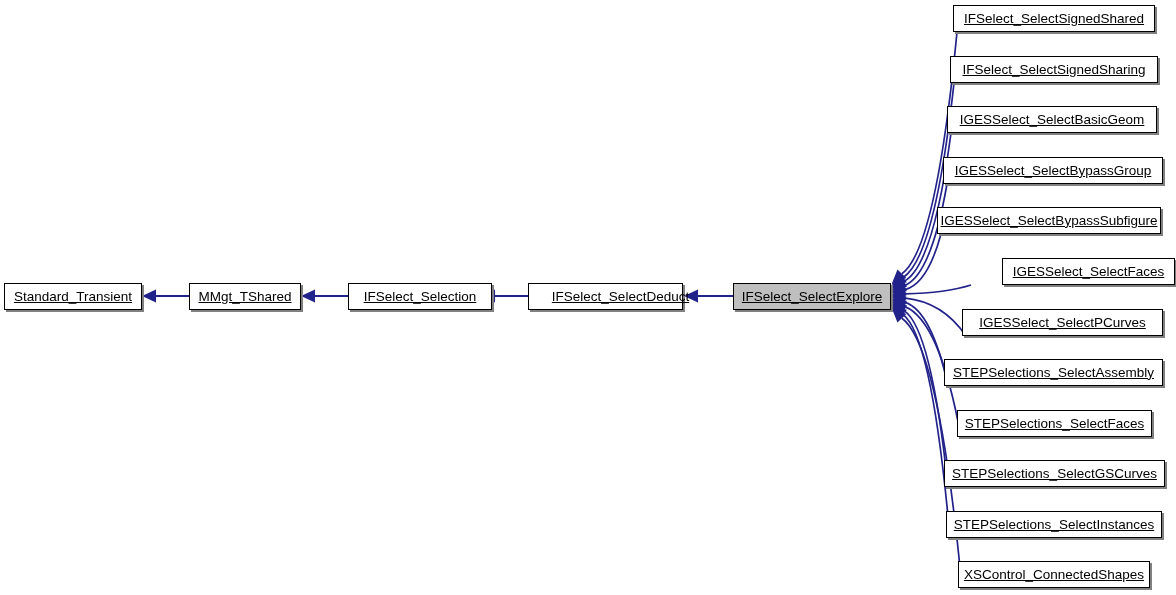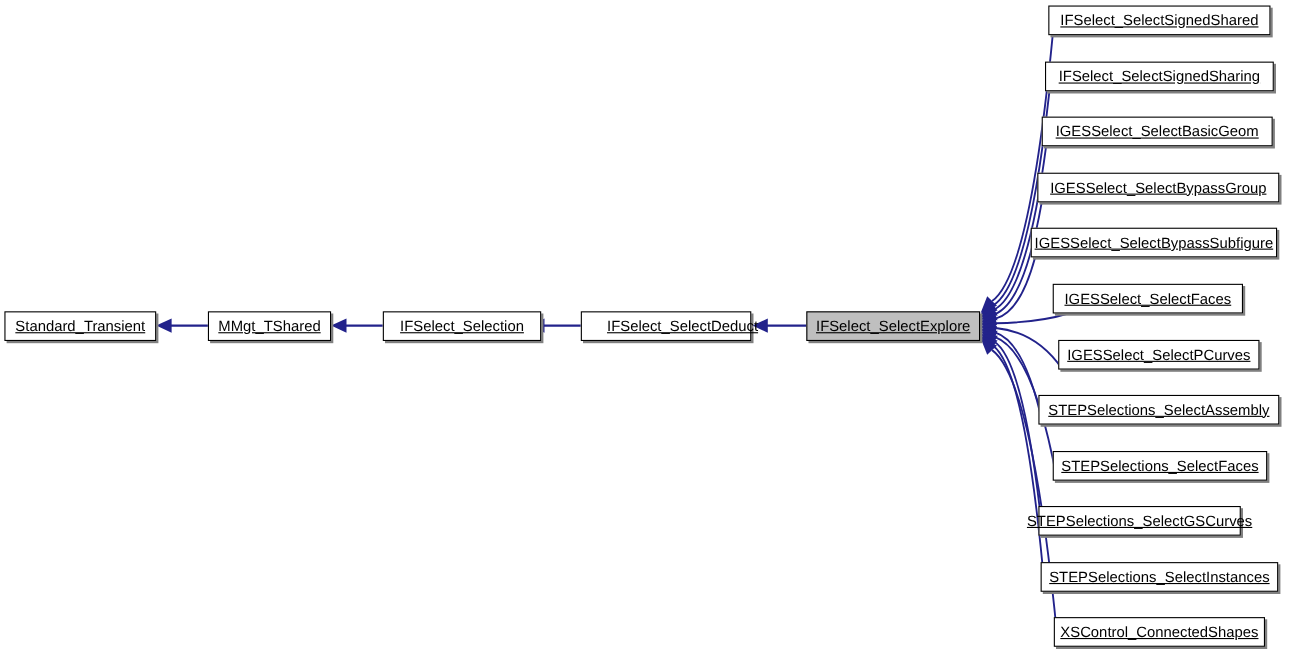--- a/index.html
+++ b/index.html
@@ -111,33 +111,33 @@
     </div>
     <div class="node" style="left: 947px; top: 106px; width: 210px;">
       <span class="node-label">IGESSelect_SelectBasicGeom</span>
     </div>
     <div class="node" style="left: 943px; top: 157px; width: 220px;">
       <span class="node-label">IGESSelect_SelectBypassGroup</span>
     </div>
     <div class="node" style="left: 937px; top: 207px; width: 224px;">
       <span class="node-label">IGESSelect_SelectBypassSubfigure</span>
     </div>
-    <div class="node" style="left: 957px; top: 258px; width: 173px; text-align: center;">
+    <div class="node" style="left: 1002px; top: 258px; width: 173px; text-align: center;">
       <span class="node-label">IGESSelect_SelectFaces</span>
     </div>
-    <div class="node" style="left: 962px; top: 309px; width: 183px;">
+    <div class="node" style="left: 962px; top: 309px; width: 201px;">
       <span class="node-label">IGESSelect_SelectPCurves</span>
     </div>
     <div class="node" style="left: 944px; top: 359px; width: 219px; text-align: right;">
       <span class="node-label">STEPSelections_SelectAssembly</span>
     </div>
     <div class="node" style="left: 957px; top: 410px; width: 195px;">
       <span class="node-label">STEPSelections_SelectFaces</span>
     </div>
-    <div class="node" style="left: 944px; top: 460px; width: 184px;">
+    <div class="node" style="left: 944px; top: 460px; width: 221px;">
       <span class="node-label">STEPSelections_SelectGSCurves</span>
     </div>
     <div class="node" style="left: 946px; top: 511px; width: 216px;">
       <span class="node-label">STEPSelections_SelectInstances</span>
     </div>
     <div class="node" style="left: 958px; top: 561px; width: 192px;">
       <span class="node-label">XSControl_ConnectedShapes</span>
     </div>
   </div>
 

